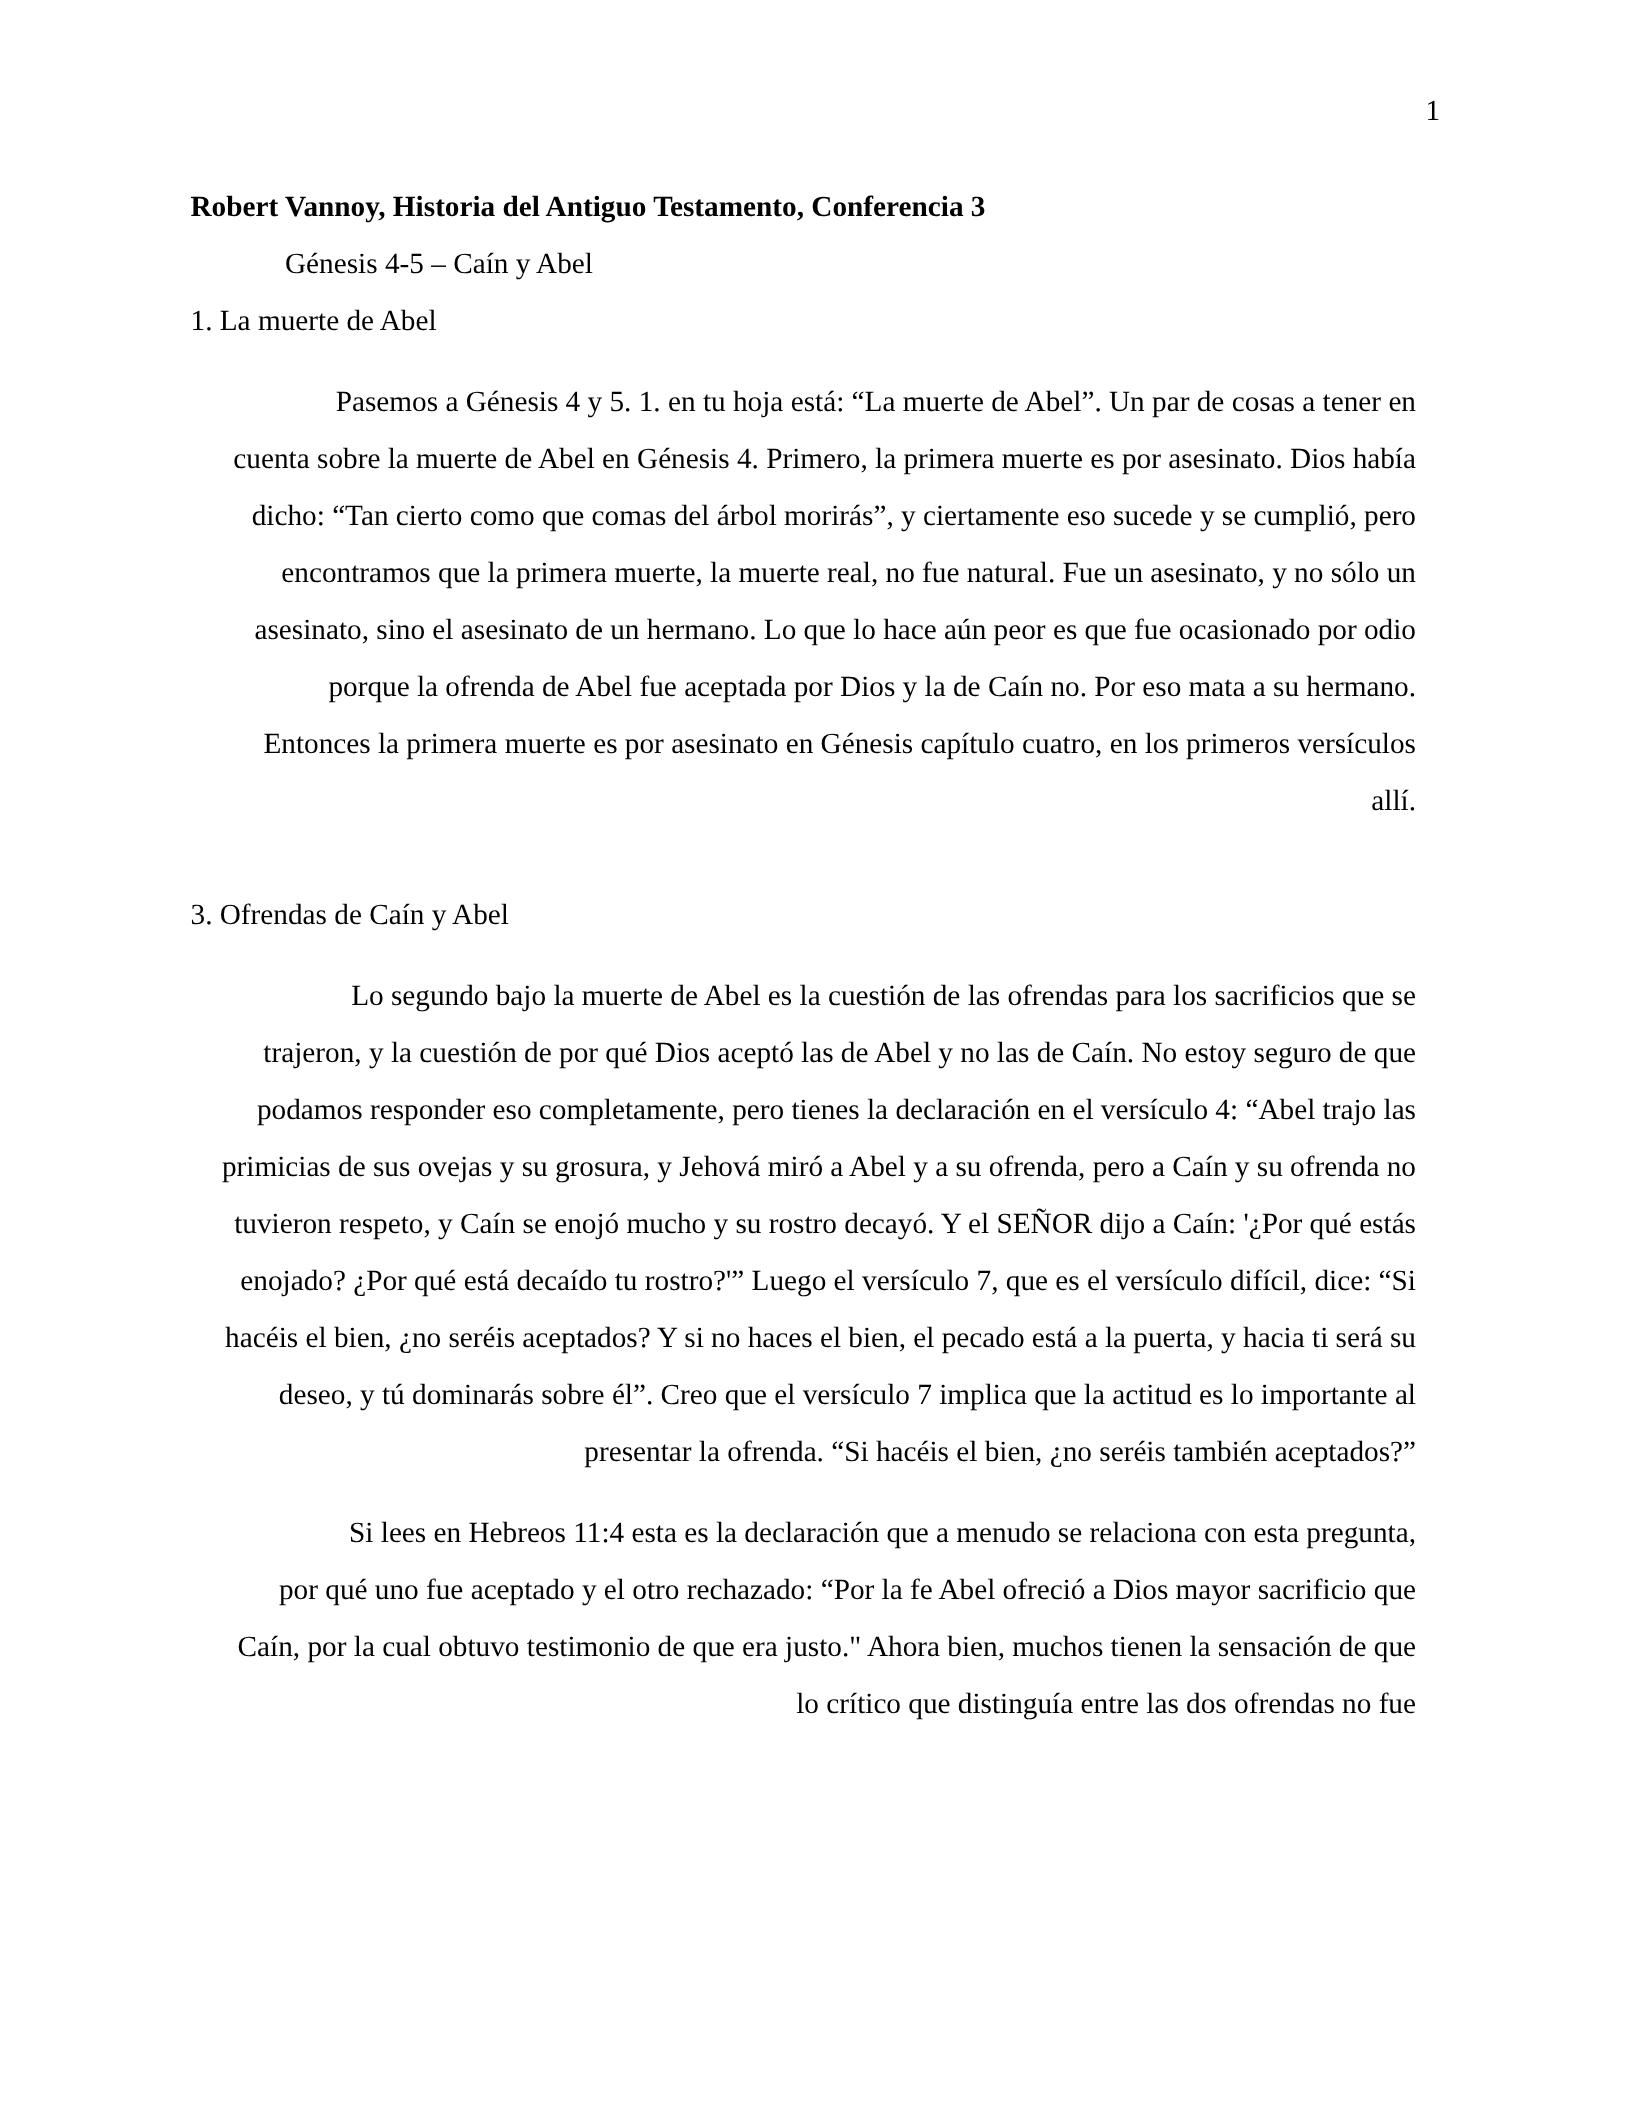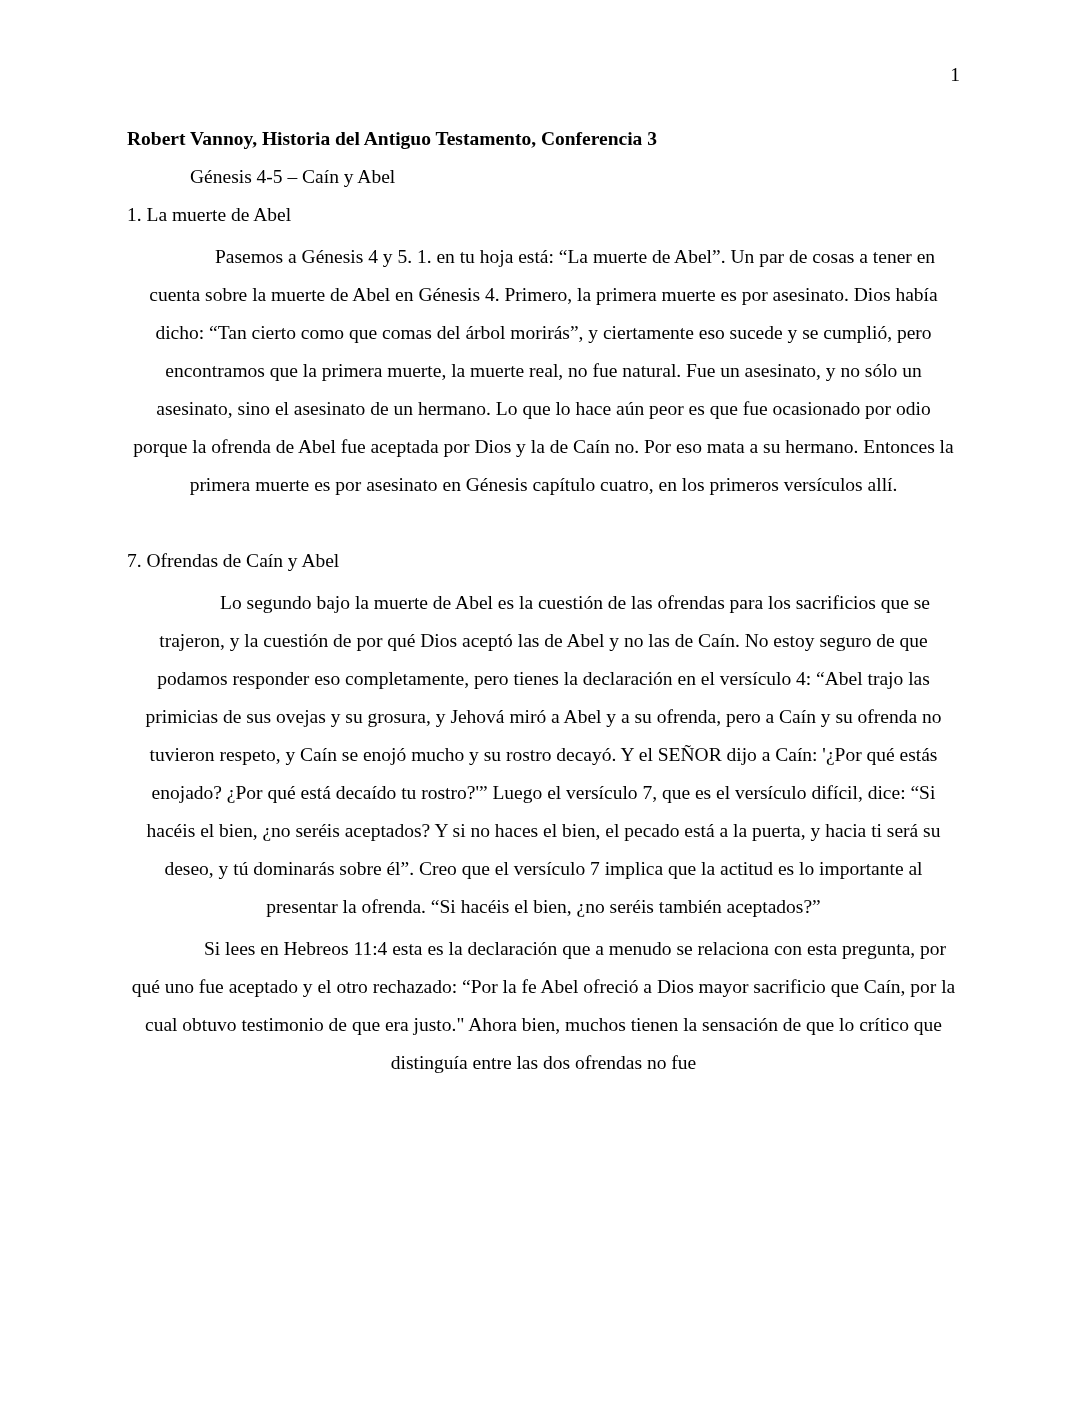--- a/index.html
+++ b/index.html
@@ -36,39 +36,39 @@
   .section-heading {
     margin: 0;
     font-size: inherit;
     font-weight: normal;
     line-height: inherit;
   }
   .section-heading.spaced {
     margin-top: 38px;
   }
   .body-para {
-    margin: 4px;
+    margin: 16px;
     text-indent: 63px;
-    text-align: center;
+    text-align: right;
   }
 </style>
 </head>
 <body>
 
 <div class="page">
 
   <div class="page-number">1</div>
 
   <p class="doc-title">Robert Vannoy, Historia del Antiguo Testamento, Conferencia 3</p>
 
   <p class="doc-subtitle">Génesis 4-5 – Caín y Abel</p>
 
   <h2 class="section-heading">1. La muerte de Abel</h2>
 
   <p class="body-para">Pasemos a Génesis 4 y 5. 1. en tu hoja está: “La muerte de Abel”. Un par de cosas a tener en cuenta sobre la muerte de Abel en Génesis 4. Primero, la primera muerte es por asesinato. Dios había dicho: “Tan cierto como que comas del árbol morirás”, y ciertamente eso sucede y se cumplió, pero encontramos que la primera muerte, la muerte real, no fue natural. Fue un asesinato, y no sólo un asesinato, sino el asesinato de un hermano. Lo que lo hace aún peor es que fue ocasionado por odio porque la ofrenda de Abel fue aceptada por Dios y la de Caín no. Por eso mata a su hermano. Entonces la primera muerte es por asesinato en Génesis capítulo cuatro, en los primeros versículos allí.</p>
 
-  <h2 class="section-heading spaced">7. Ofrendas de Caín y Abel</h2>
+  <h2 class="section-heading spaced">3. Ofrendas de Caín y Abel</h2>
 
   <p class="body-para">Lo segundo bajo la muerte de Abel es la cuestión de las ofrendas para los sacrificios que se trajeron, y la cuestión de por qué Dios aceptó las de Abel y no las de Caín. No estoy seguro de que podamos responder eso completamente, pero tienes la declaración en el versículo 4: “Abel trajo las primicias de sus ovejas y su grosura, y Jehová miró a Abel y a su ofrenda, pero a Caín y su ofrenda no tuvieron respeto, y Caín se enojó mucho y su rostro decayó. Y el SEÑOR dijo a Caín: '¿Por qué estás enojado? ¿Por qué está decaído tu rostro?'” Luego el versículo 7, que es el versículo difícil, dice: “Si hacéis el bien, ¿no seréis aceptados? Y si no haces el bien, el pecado está a la puerta, y hacia ti será su deseo, y tú dominarás sobre él”. Creo que el versículo 7 implica que la actitud es lo importante al presentar la ofrenda. “Si hacéis el bien, ¿no seréis también aceptados?”</p>
 
   <p class="body-para">Si lees en Hebreos 11:4 esta es la declaración que a menudo se relaciona con esta pregunta, por qué uno fue aceptado y el otro rechazado: “Por la fe Abel ofreció a Dios mayor sacrificio que Caín, por la cual obtuvo testimonio de que era justo." Ahora bien, muchos tienen la sensación de que lo crítico que distinguía entre las dos ofrendas no fue</p>
 
 </div>
 
 </body></html>

